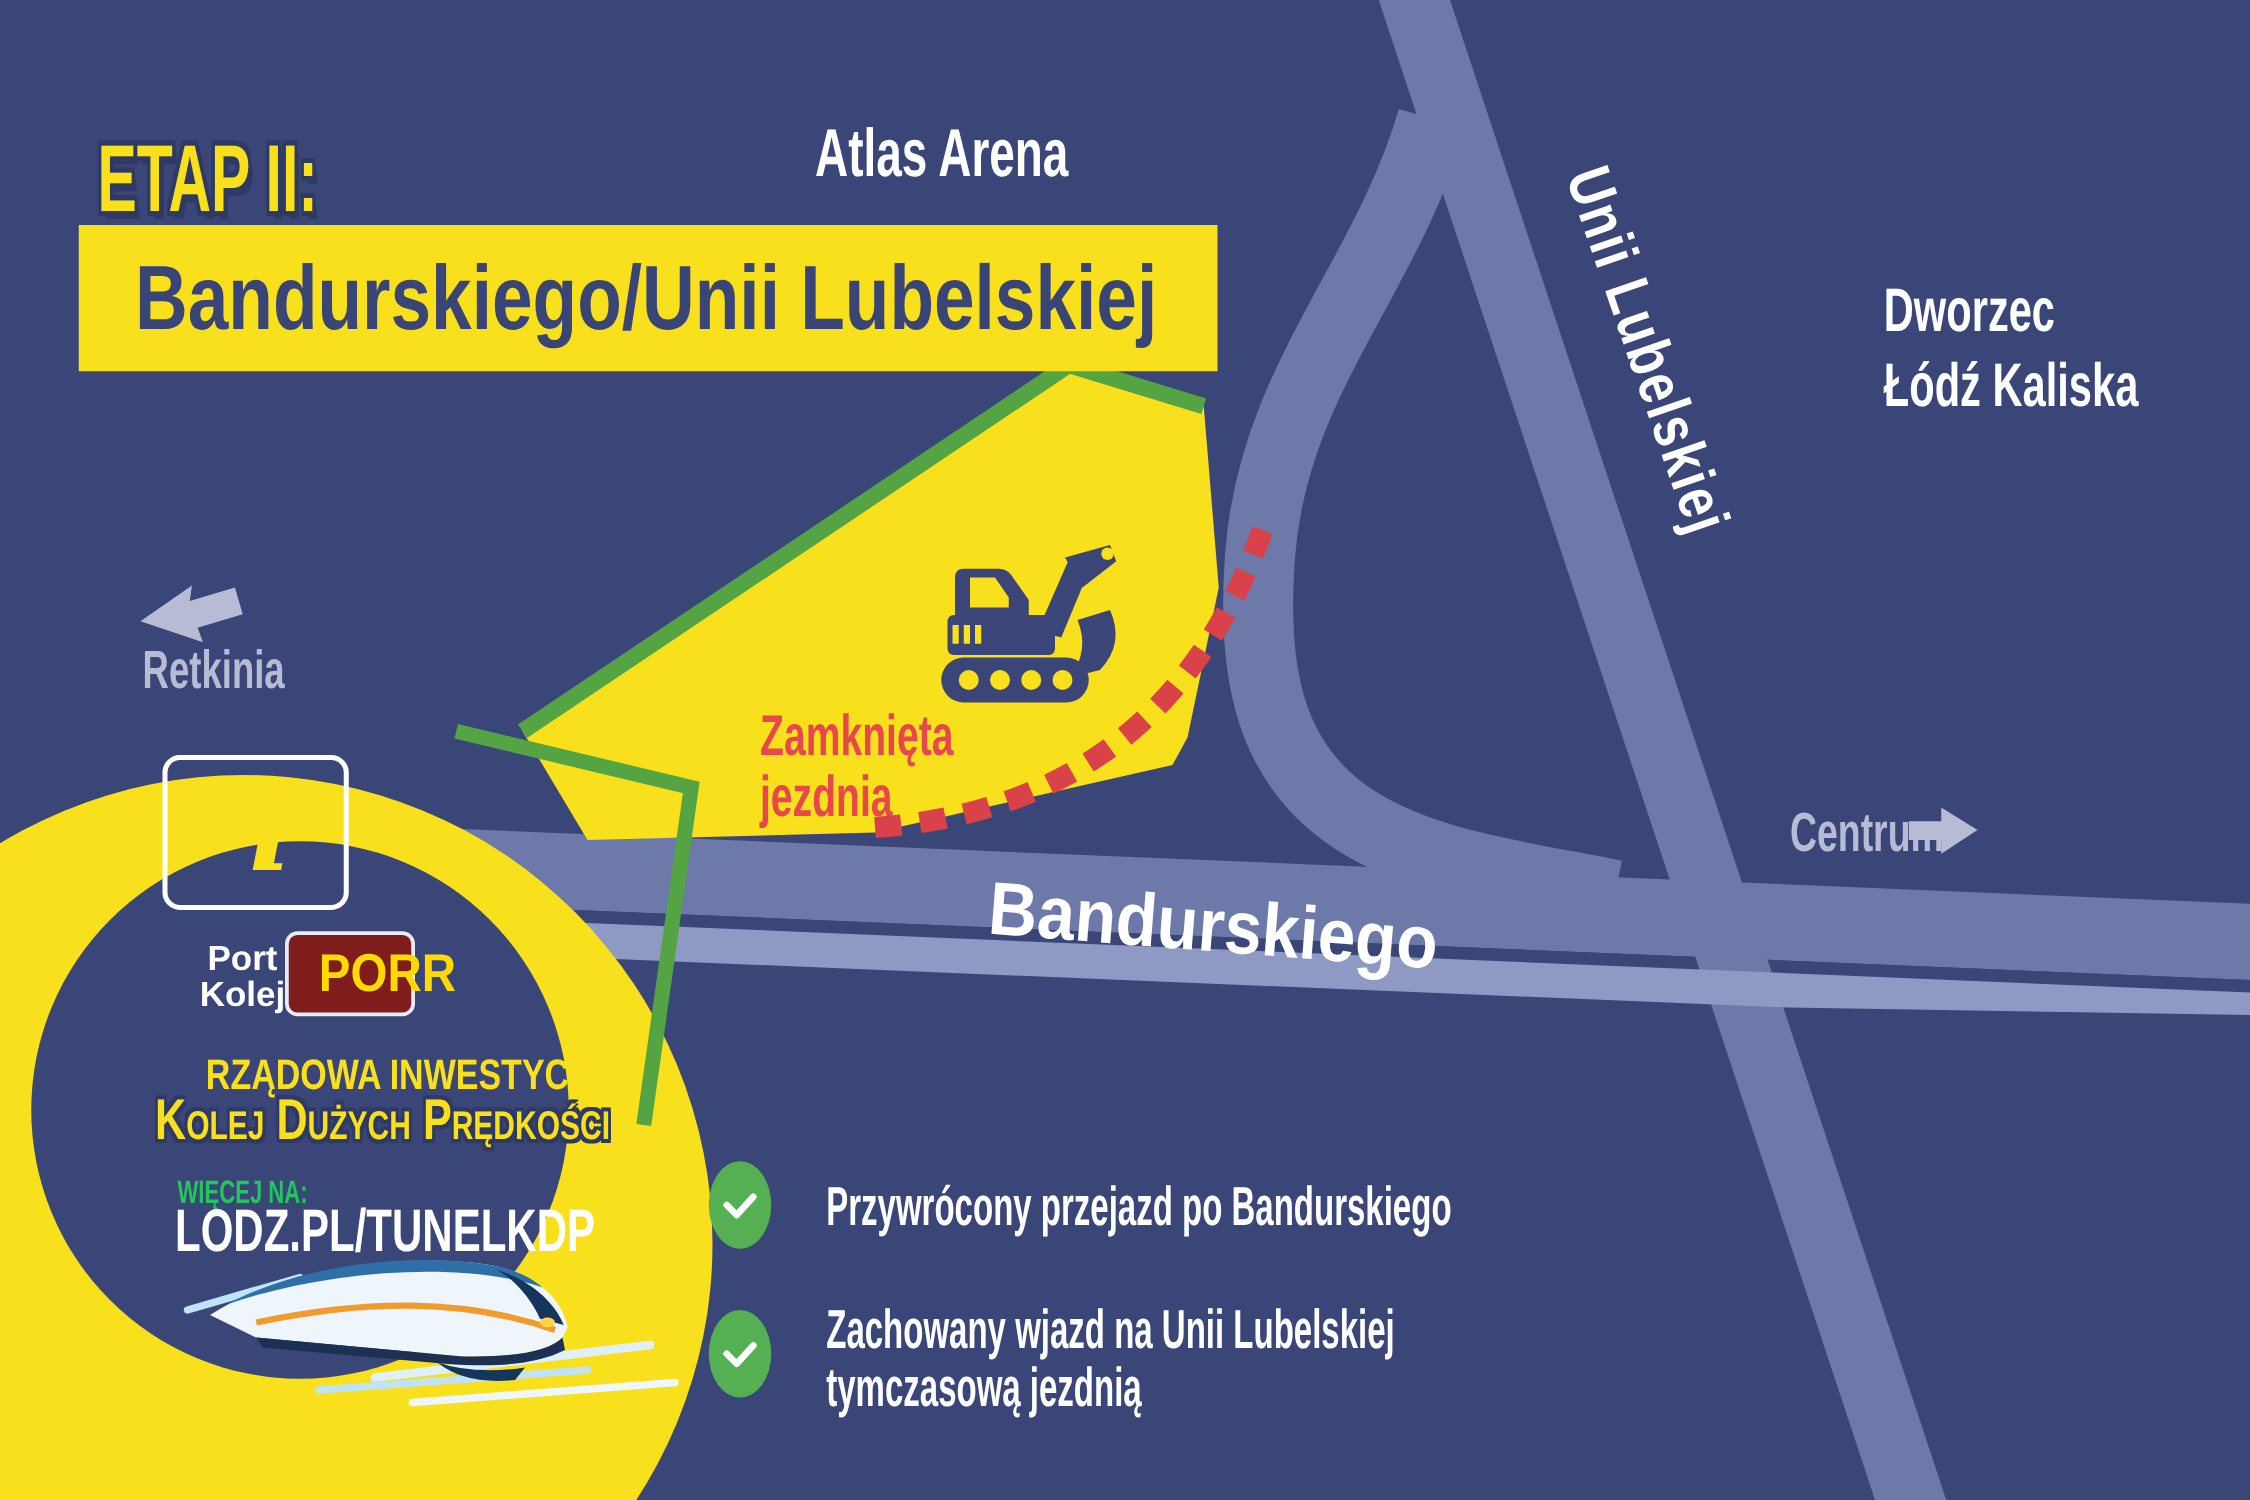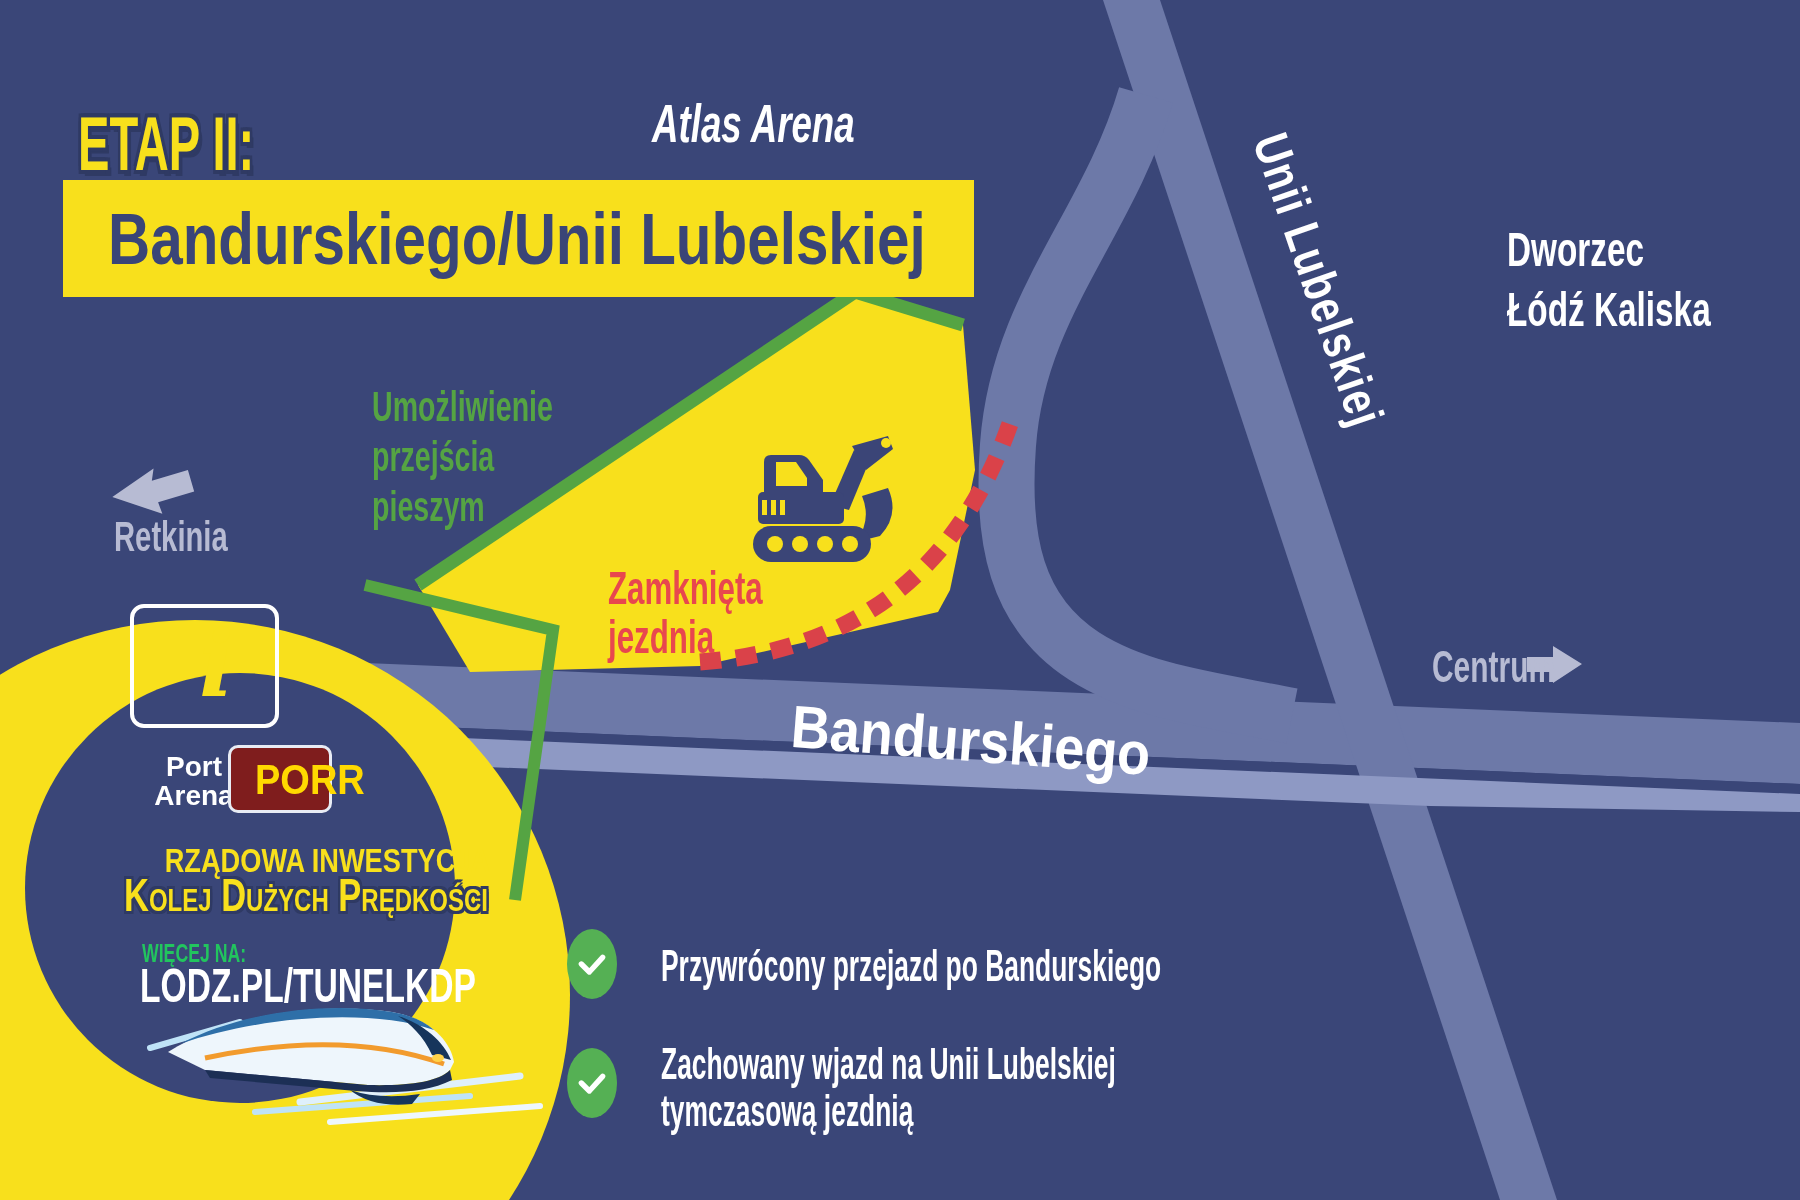--- a/index.html
+++ b/index.html
@@ -16,21 +16,21 @@
   .yel{color:#f8e01c;}
   .outline-navy{text-shadow:-3px -3px 0 #2f3a64,3px -3px 0 #2f3a64,-3px 3px 0 #2f3a64,
     3px 3px 0 #2f3a64,0 -3px 0 #2f3a64,0 3px 0 #2f3a64,-3px 0 0 #2f3a64,3px 0 0 #2f3a64;}
   #stage-label{left:54px;top:100px;font-size:76px;font-weight:bold;color:#f8e01c;
     text-shadow:-4px -4px 0 #2f3a64,4px -4px 0 #2f3a64,-4px 4px 0 #2f3a64,4px 4px 0 #2f3a64,
     6px 6px 0 #2f3a64,0 4px 0 #2f3a64,0 -4px 0 #2f3a64,4px 0 0 #2f3a64,-4px 0 0 #2f3a64;}
   #stage-label .cond{transform:scaleX(0.62);}
   #banner{left:63px;top:180px;width:887px;height:117px;background:#f8e01c;}
   #banner-text{position:absolute;left:45px;top:0;line-height:117px;font-size:73px;
     font-weight:bold;color:#3a4577;transform-origin:0 50%;transform:scaleX(0.8);white-space:nowrap;}
-  #atlas-label{left:628px;top:92px;font-size:54px;font-style:italic;}
+  #atlas-label{left:628px;top:92px;font-size:54px;}
   #station-label{left:1483px;top:182px;font-size:49px;line-height:60px;margin-top:37px;}
   #retkinia-label{left:90px;top:512px;font-size:43px;}
   #centrum-label{left:1408px;top:642px;font-size:44px;text-align:right;}
   #ped-note{left:348px;top:382px;font-size:42px;line-height:50px;}
   #closed-note{left:584px;top:564px;font-size:46px;line-height:49px;}
   #street-h-label{left:770px;top:692px;font-size:60px;color:#fff;font-weight:bold;}
   #street-h-label .cond{transform:rotate(4.5deg) scaleX(0.9);}
   #street-d-label{left:1272px;top:126px;font-size:50px;color:#fff;font-weight:bold;}
   #street-d-label .cond{transform:rotate(71deg) scaleX(0.8);letter-spacing:2px;}
   #info-title{left:570px;top:846px;font-size:54px;color:#fff;font-weight:bold;word-spacing:10px;}
@@ -154,25 +154,20 @@
   </div>
 
   <div class="abs lav b" id="retkinia-label">
     <span class="cond">Retkinia</span>
   </div>
 
   <div class="abs lav b" id="centrum-label">
     <span class="cond">Centrum</span>
   </div>
 
-  <div class="abs grn b" id="ped-note">
-    <span class="cond"><span>Umożliwienie</span><br>
-    <span>przejścia</span><br>
-    <span>pieszym</span></span>
-  </div>
 
   <div class="abs red b" id="closed-note">
     <span class="cond"><span>Zamknięta</span><br>
     <span>jezdnia</span></span>
   </div>
 
   <div class="abs" id="street-h-label">
     <span class="cond">Bandurskiego</span>
   </div>
 
@@ -199,21 +194,21 @@
     <span class="cond"><span>Zachowany wjazd na Unii Lubelskiej</span><br>
     <span>tymczasową jezdnią</span></span>
   </div>
 
   <div class="abs" id="info-box">
     <span>i</span>
   </div>
 
   <div class="abs" id="partner1">
     <span>Port</span><br>
-    <span>Arena</span>
+    <span>Kolej</span>
   </div>
 
   <div class="abs" id="partner2">
     <span>PORR</span>
   </div>
 
   <div class="abs yel" id="program-1">
     <span class="cond">RZĄDOWA INWESTYCJA</span>
   </div>
 

